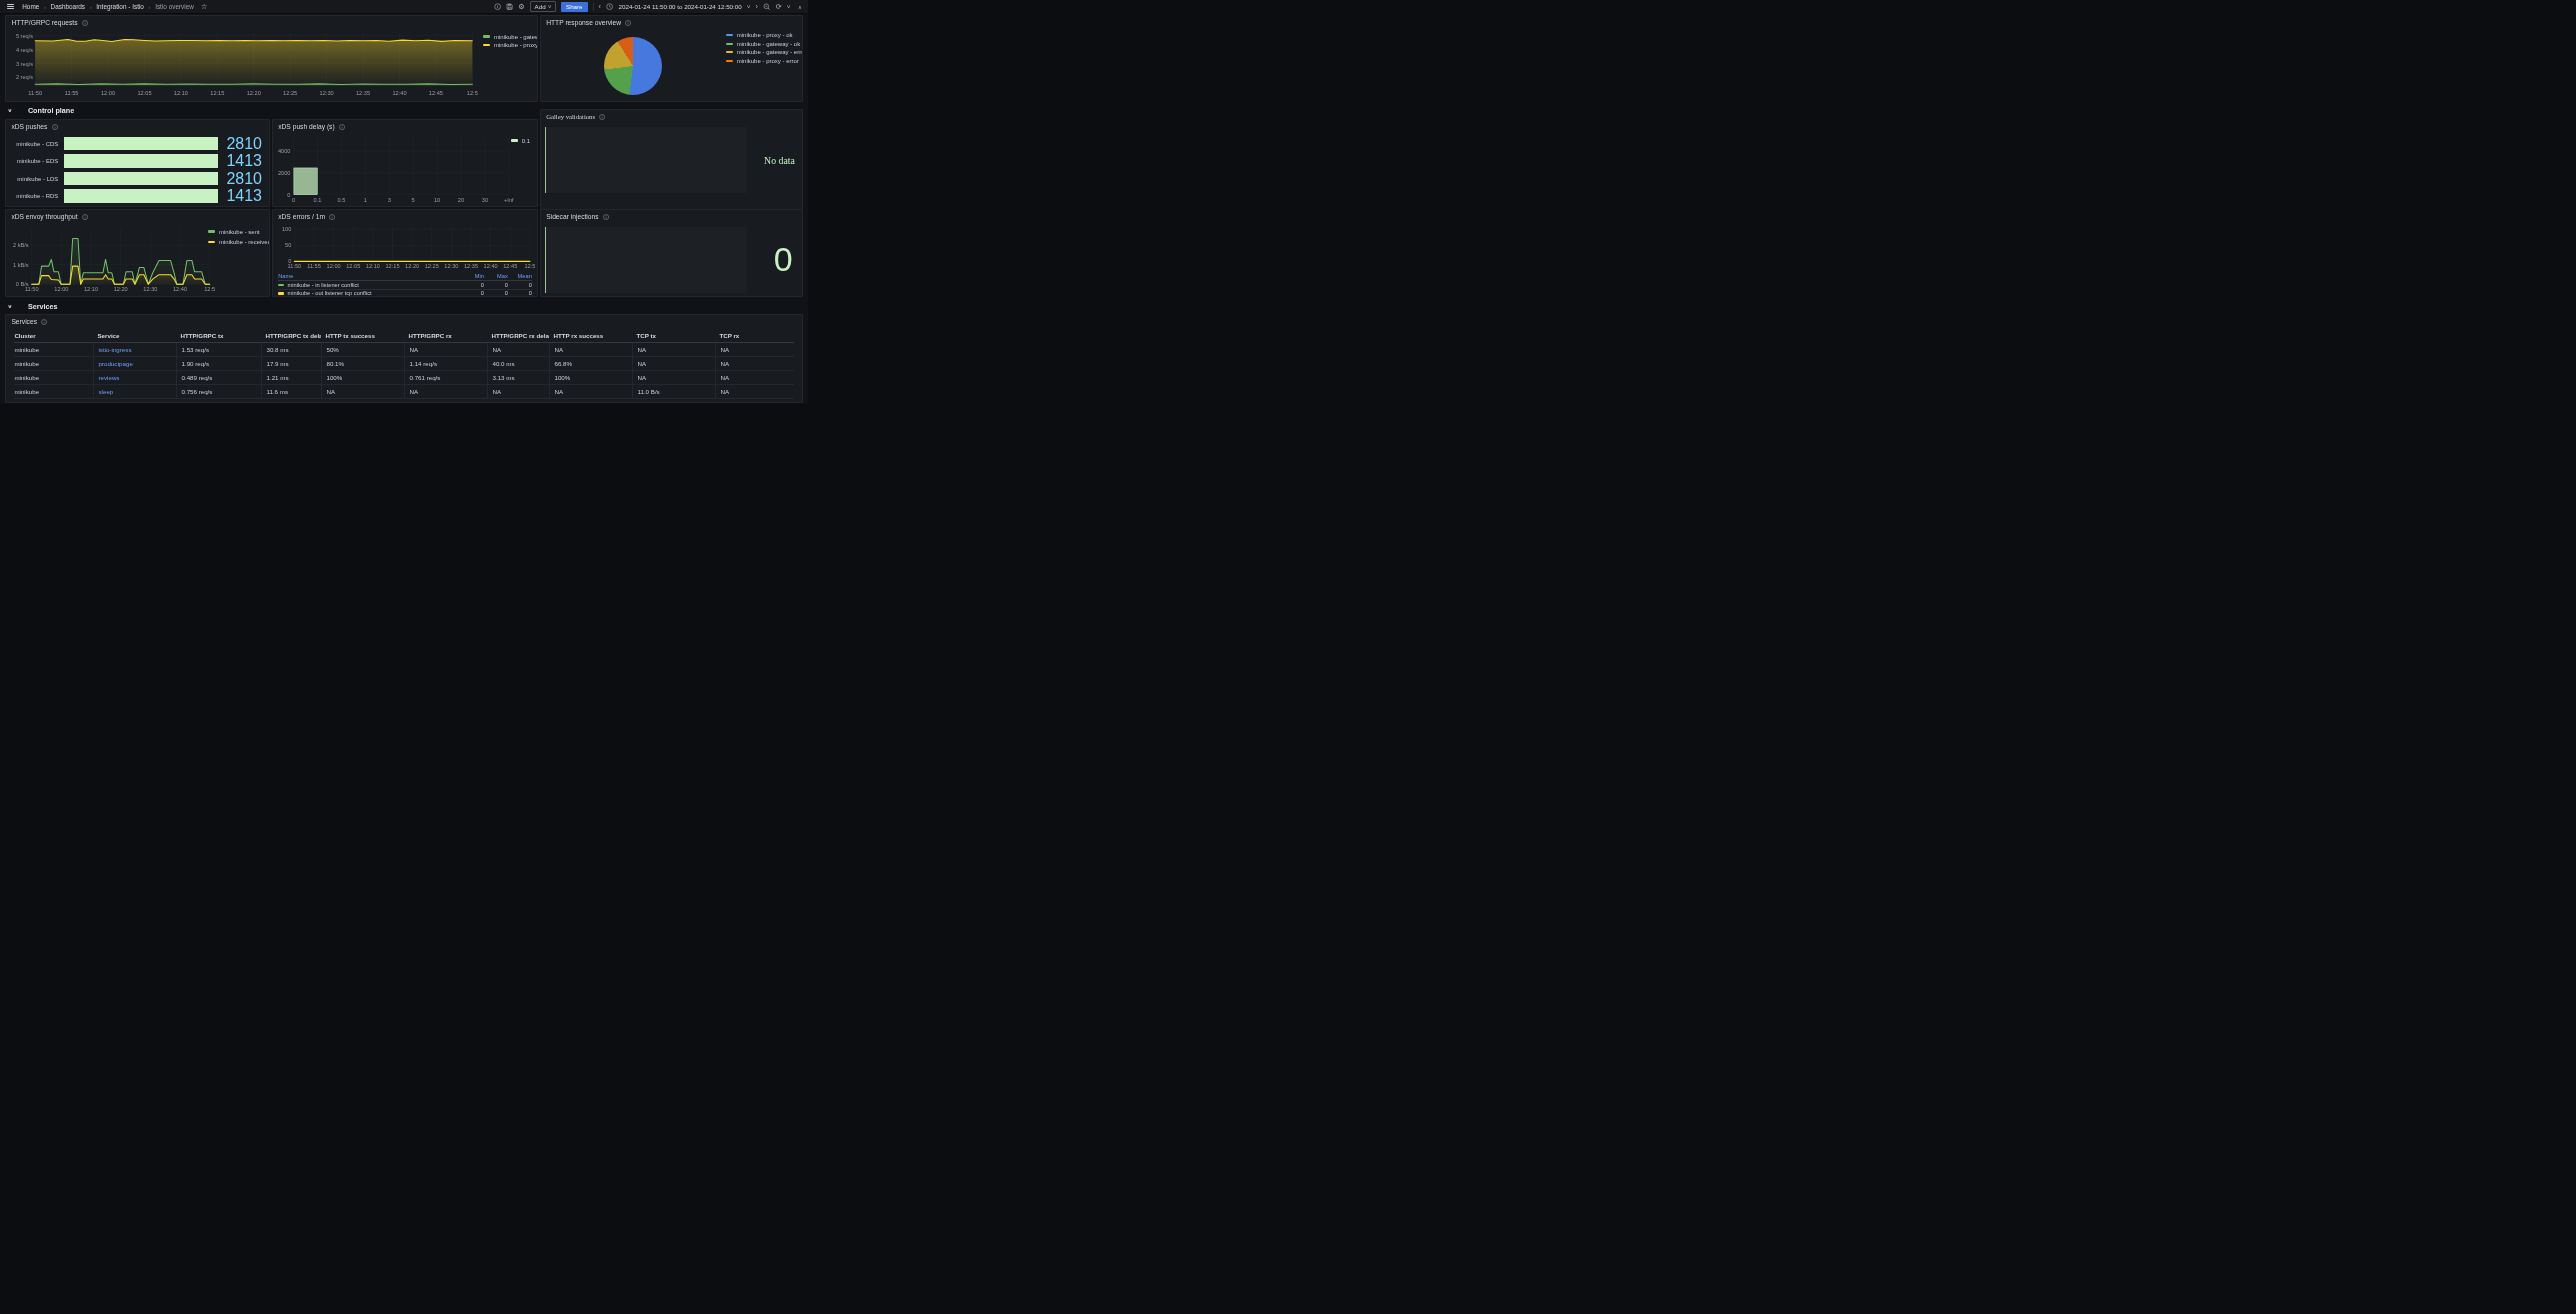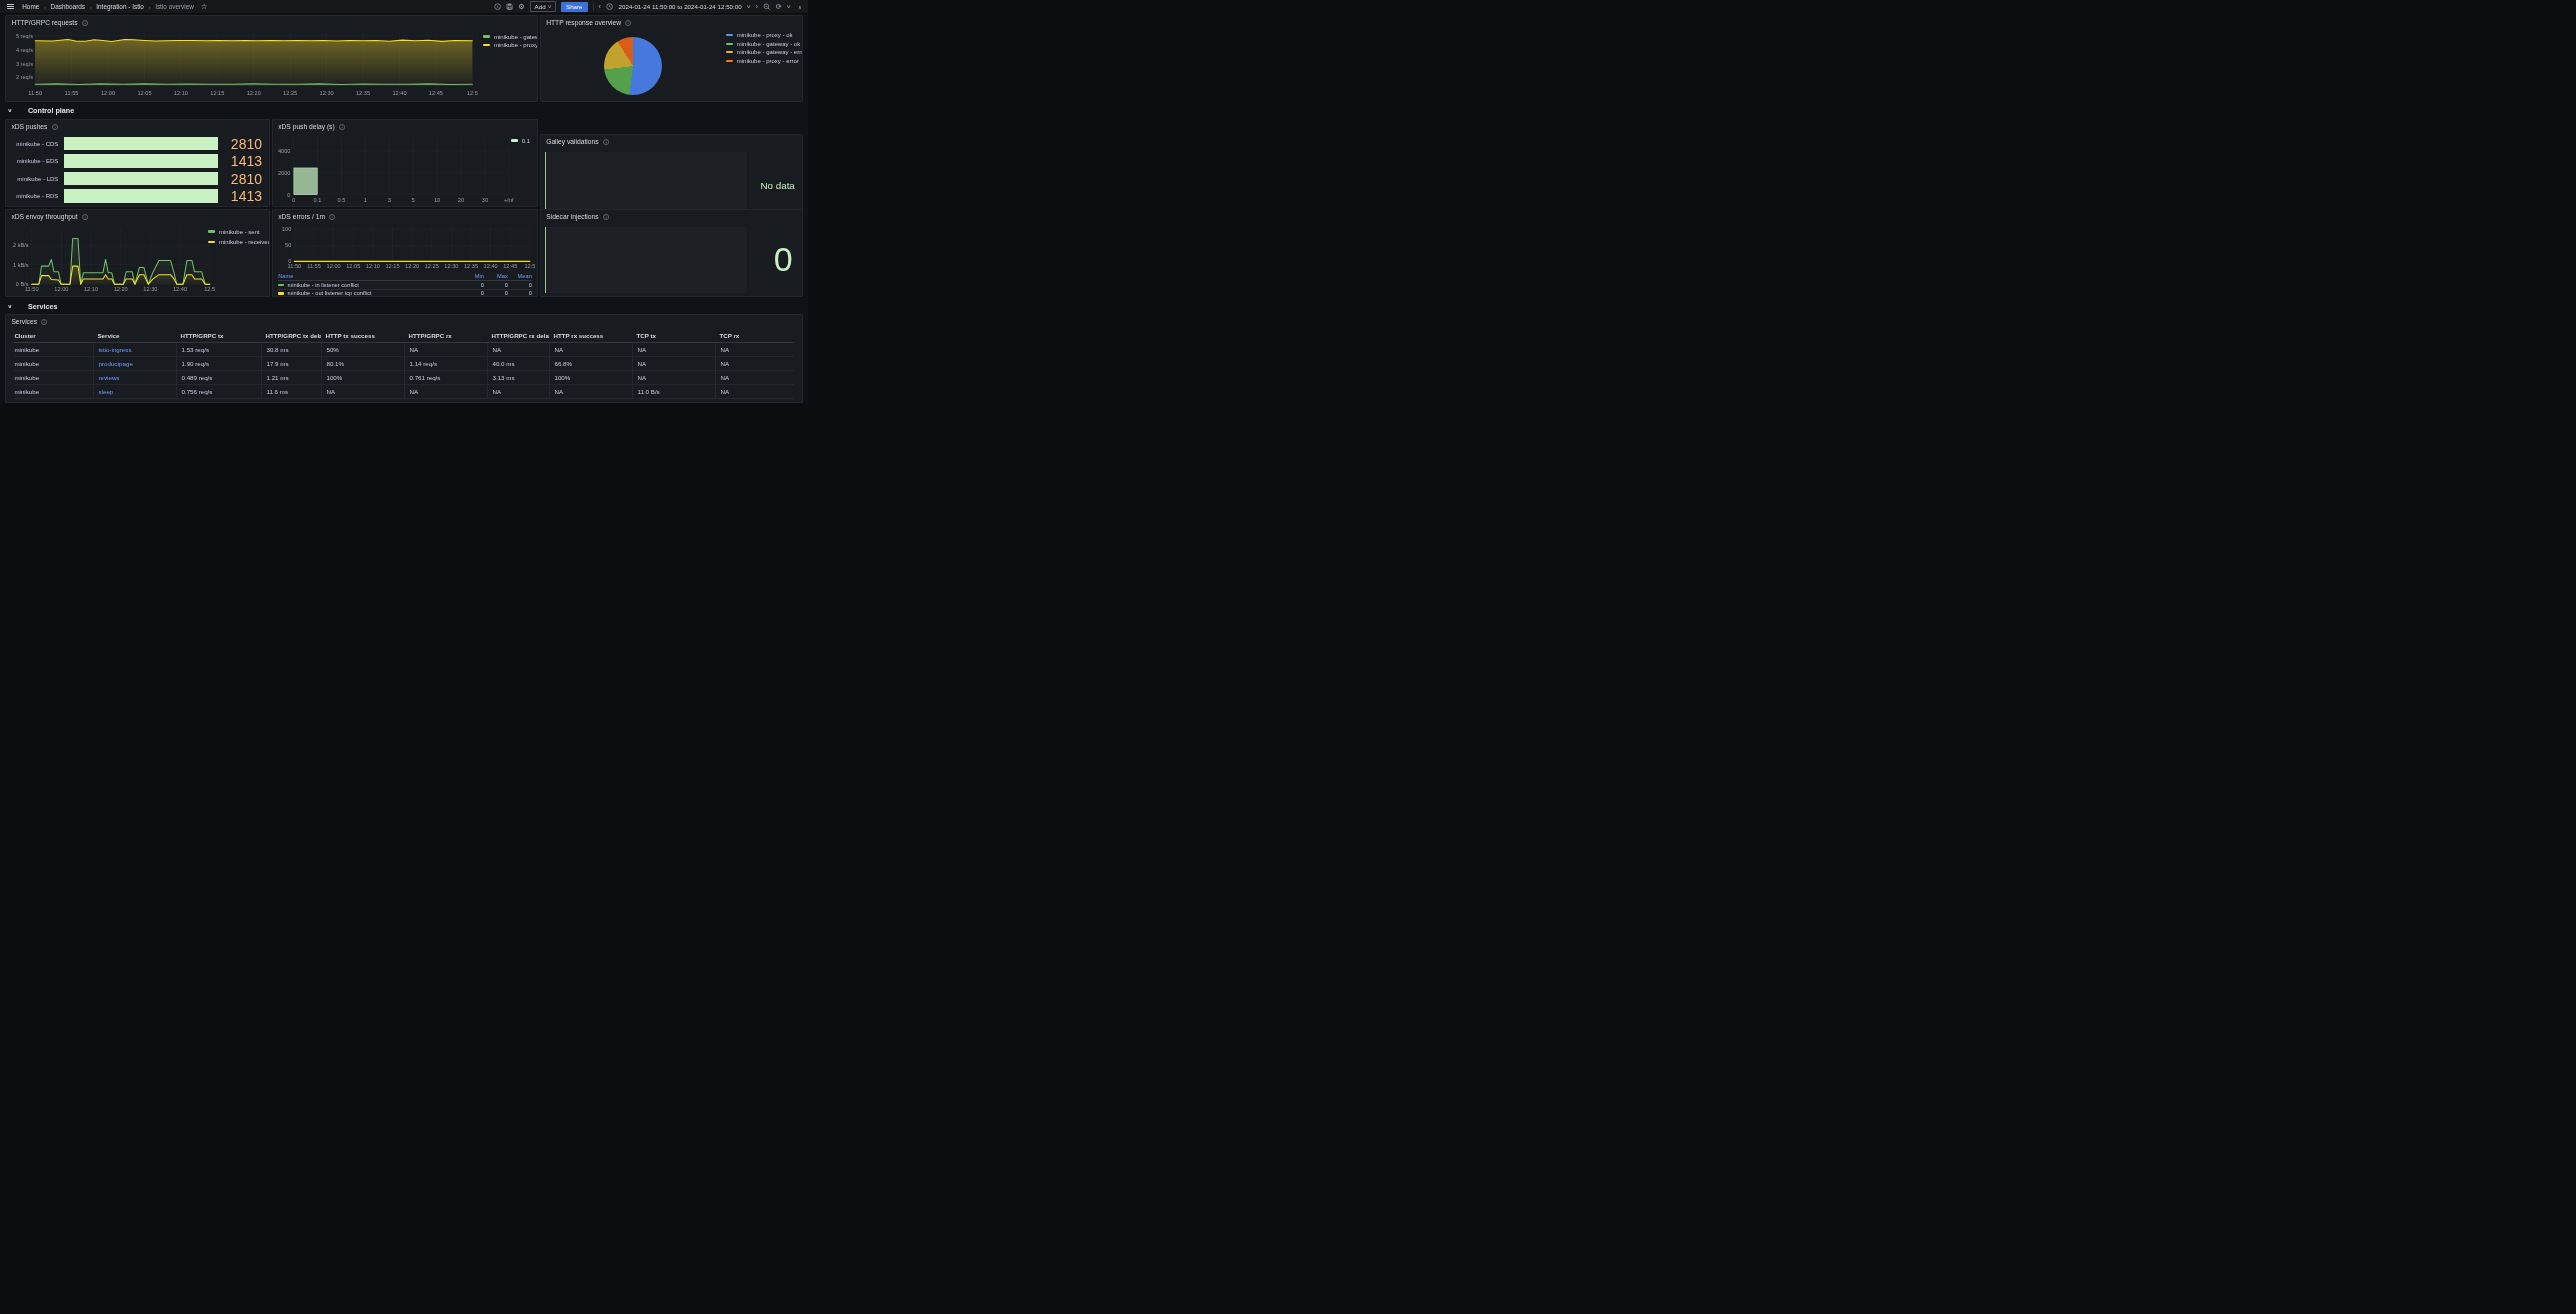--- a/index.html
+++ b/index.html
@@ -40,21 +40,21 @@
   .innerbox{position:absolute;background:#1d2025;border-left:0.5px solid rgba(180,224,176,0.85);}
   
   .leg{position:absolute;display:flex;flex-direction:column;gap:2.1px;}
   .legitem{display:flex;align-items:center;gap:3.6px;cursor:pointer;white-space:nowrap;}
   .sw{width:7.2px;height:2.1px;border-radius:1px;flex:0 0 auto;}
   .legitem span.lbl{font-size:6px;color:#ccccdc;}
   
   .bgrow{display:flex;align-items:center;gap:5.2px;height:13.4px;margin-bottom:4.1px;}
   .bglabel{width:47px;text-align:right;font-size:6px;color:#ccccdc;flex:0 0 auto;}
   .bgbar{height:13.4px;flex:1;}
-  .bgval{width:39px;text-align:right;font-size:14px;color:#fdba74;flex:0 0 auto;line-height:1;}
+  .bgval{width:39px;text-align:right;font-size:16px;color:#7dd3fc;flex:0 0 auto;line-height:1;}
   
   .etbl{position:absolute;left:5.2px;right:5.2px;font-size:5.7px;}
   .erow{display:flex;align-items:center;height:8.8px;border-bottom:0.5px solid rgba(204,204,220,0.10);}
   .erow.hdr{color:#6e9fff;border-bottom:0.5px solid rgba(204,204,220,0.16);cursor:pointer;}
   .erow .nm{flex:1;display:flex;align-items:center;gap:3.6px;overflow:hidden;white-space:nowrap;}
   .erow .c{width:24px;text-align:right;}
   
   .stable{position:absolute;left:8.2px;right:8.2px;top:14.4px;}
   .srow{display:grid;grid-template-columns:79px 83px 85px 60px 83px 83px 62px 83px 83px 1fr;
     align-items:center;}
@@ -329,21 +329,21 @@
         <line x1="32" x2="450.5" y1="120" y2="120" stroke="rgba(204,204,220,0.07)"></line>
         <text x="26" y="124" fill="#9b9da3" font-size="11" text-anchor="end">0</text>
         <rect x="32.5" y="67.9375" width="45.5" height="52.06250000000001" fill="rgba(201,242,194,0.72)" stroke="#c9f2c2" stroke-width="1"></rect>
       </svg>
     <div class="legitem" style="position:absolute;left:238px;top:17.5px;">
       <span class="sw" style="background: rgb(201, 242, 194);"></span>
       <span class="lbl">0.1</span>
     </div>
   </div>
 
-  <div class="panel" style="left:540px;top:134px;width:263px;height:108px;">
+  <div class="panel" style="left:540px;top:109px;width:263px;height:108px;font-family:Liberation Serif, serif;">
     <div class="ptitle">
       <span>Galley validations</span>
       <span class="iinfo">
         <svg width="6.2" height="6.2" viewBox="0 0 12 12">
             <circle cx="6" cy="6" r="5" fill="none" stroke="currentColor" stroke-width="1.1"></circle>
             <line x1="6" y1="5.2" x2="6" y2="8.6" stroke="currentColor" stroke-width="1.1"></line>
             <circle cx="6" cy="3.4" r="0.7" fill="currentColor"></circle>
           </svg>
       </span>
     </div>

